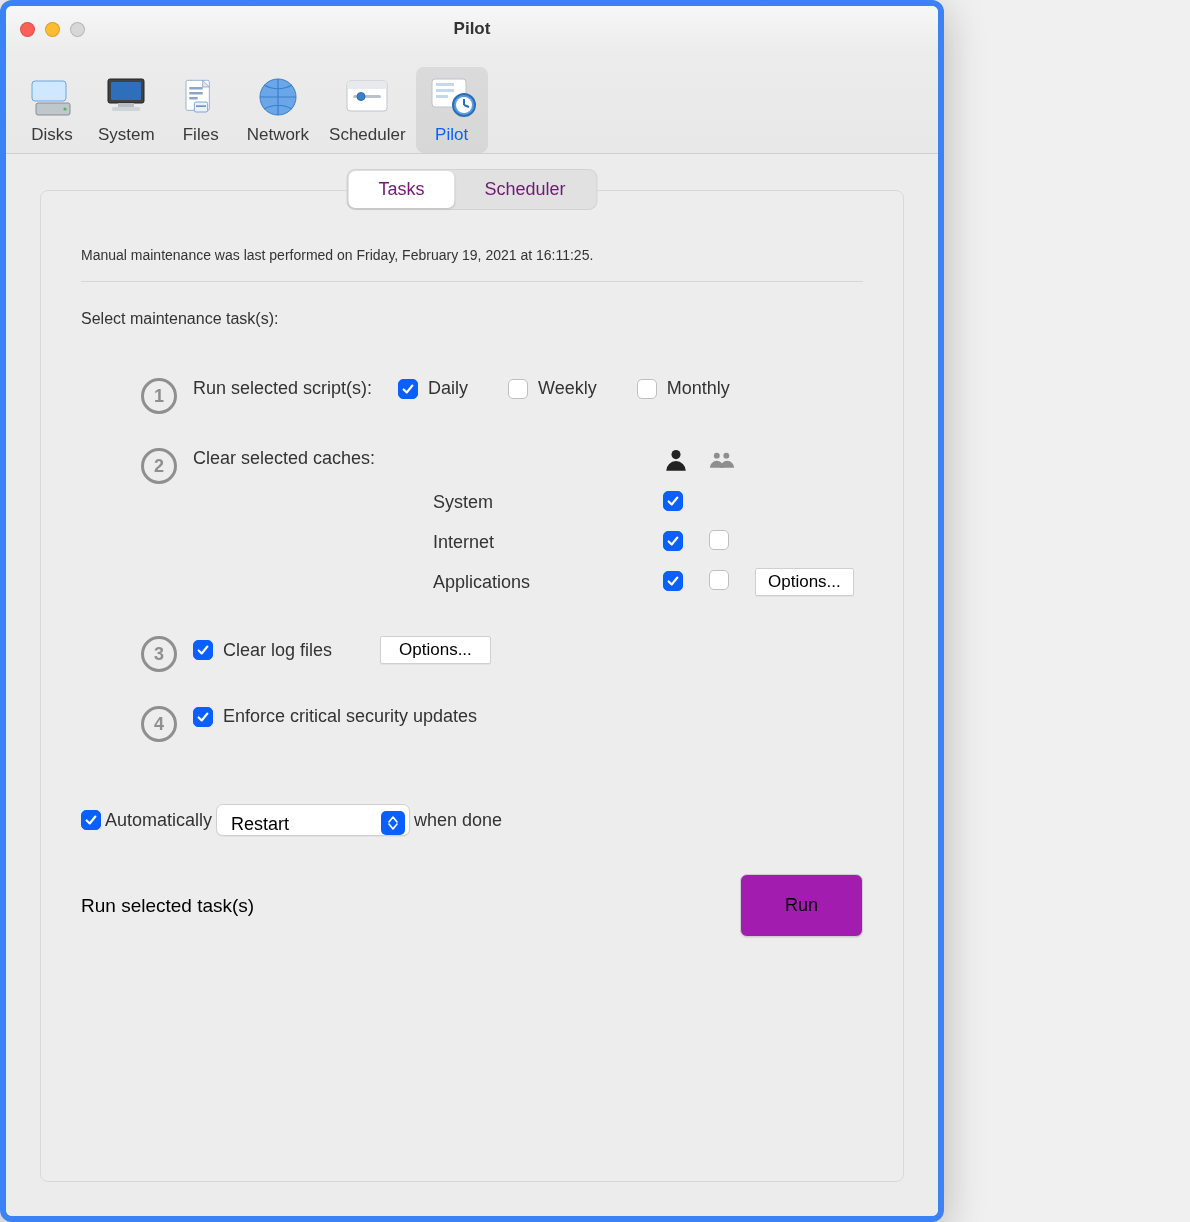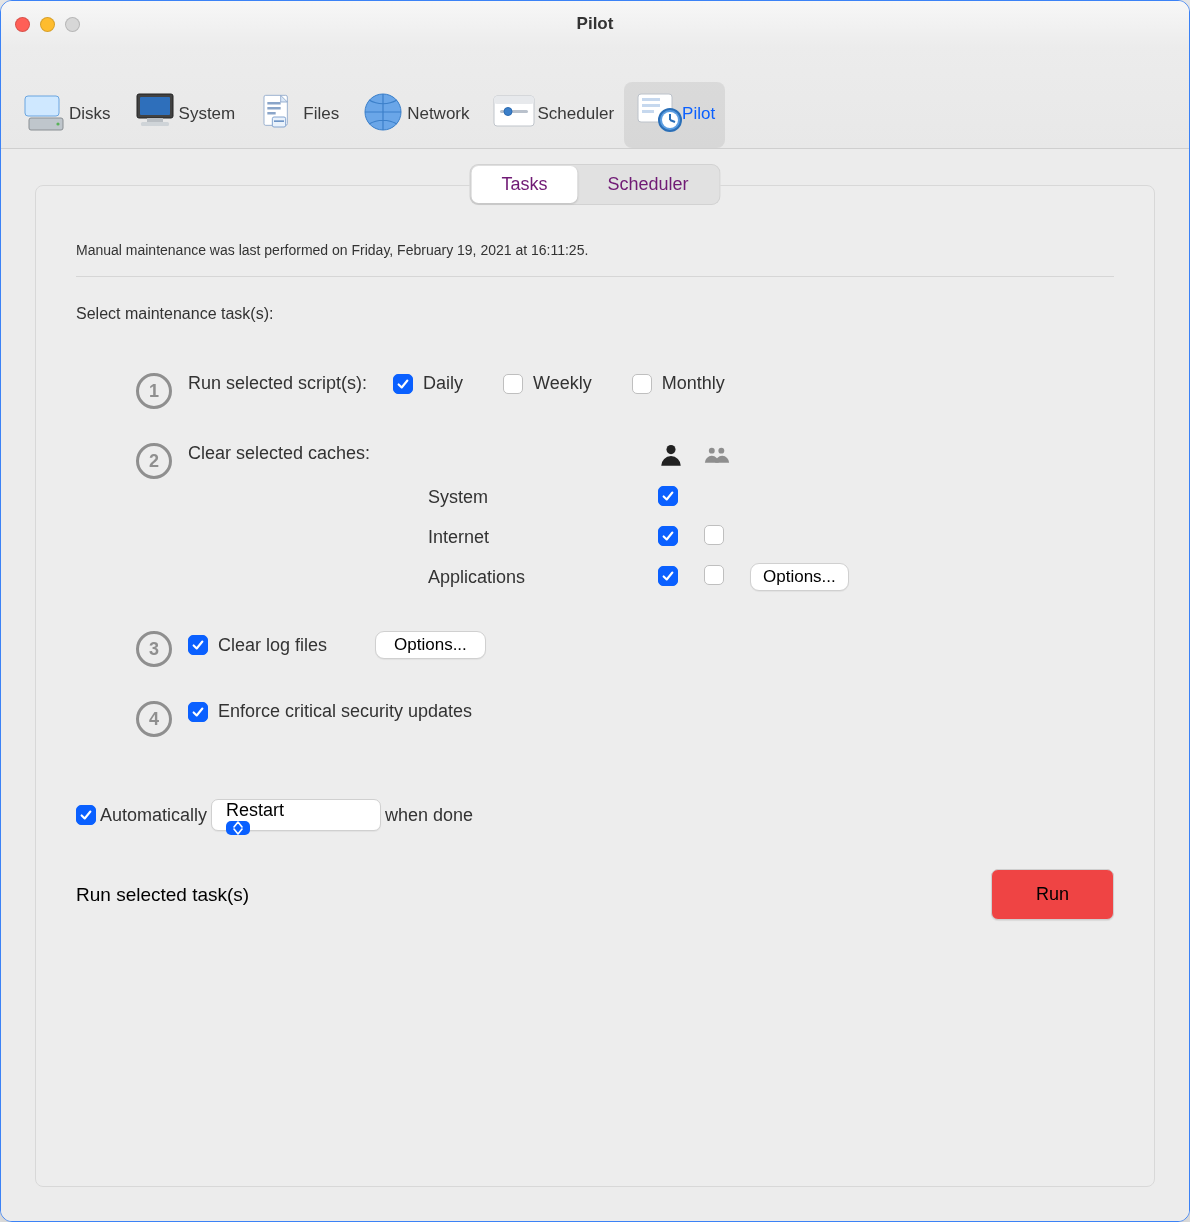--- a/index.html
+++ b/index.html
@@ -5,29 +5,29 @@
   * { box-sizing: border-box; }
   body {
     margin: 0;
     font-family: -apple-system, "Helvetica Neue", Helvetica, Arial, sans-serif;
     background: #f0f0f0;
     width: 1190px;
     height: 1222px;
     overflow: hidden;
   }
   .window {
-    width: 1190px;
+    width: 944px;
     height: 1222px;
     background: #ececec;
     border-radius: 12px;
     box-shadow: 0 10px 40px rgba(0,0,0,0.25);
     display: flex;
     flex-direction: column;
     overflow: hidden;
-    border: 1px solid #3b82f6;
+    border: 6px solid #3b82f6;
   }
 
   
   .titlebar {
     height: 46px;
     display: flex;
     align-items: center;
     padding: 0 14px;
     background: linear-gradient(#f7f7f7, #ececec);
     position: relative;
@@ -47,21 +47,21 @@
     display: flex;
     align-items: flex-end;
     padding: 6px 10px 0 10px;
     gap: 0;
     background: linear-gradient(#ececec, #e8e8e8);
     border-bottom: 1px solid #cfcfcf;
     height: 102px;
   }
   .tool {
     display: flex;
-    flex-direction: row;
+    flex-direction: column;
     align-items: center;
     justify-content: flex-end;
     padding: 6px 10px 8px 10px;
     border-radius: 8px;
     cursor: pointer;
     min-width: 72px;
   }
   .tool.selected {
     background: rgba(0,0,0,0.07);
   }
@@ -160,62 +160,61 @@
     align-items: center;
     height: 40px;
   }
   .cache-grid .hdr { color: #333; }
   .person-icon, .group-icon { width: 26px; height: 26px; }
 
   .mac-btn {
     font-size: 17px;
     background: #fff;
     border: 1px solid #d0d0d0;
-    border-radius: 9px;
+    border-radius: 2px;
     padding: 3px 18px;
     box-shadow: 0 1px 1px rgba(0,0,0,0.05);
     cursor: pointer;
   }
   .mac-btn.sm { padding: 3px 12px; }
 
   .select-box {
-    display: inline-flex; align-items: flex-start;
+    display: inline-flex; align-items: flex-end;
     background: #fff;
     border: 1px solid #d0d0d0;
     border-radius: 7px;
     height: 32px;
     padding: 0 4px 0 14px;
     font-size: 18px;
     box-shadow: 0 1px 1px rgba(0,0,0,0.05);
     cursor: pointer;
-    flex-direction: column;
   }
   .select-box .sel-text { min-width: 150px; }
   .select-arrows {
     width: 24px; height: 24px;
     background: #0a60ff;
     border-radius: 5px;
     display: flex; flex-direction: column; align-items: center; justify-content: center;
   }
   .select-arrows svg { display: block; }
 
   .footer-row {
     display: flex;
     align-items: center;
     justify-content: space-between;
     margin-top: 38px;
     gap: 48px;
   }
   .footer-label { font-size: 19px; }
   .run-btn {
     font-size: 18px;
-    background: #ef4444;
+    background: #a21caf;
     border: 1px solid #cfcfcf;
     border-radius: 7px;
-    padding: 14px 44px;
+    padding: 20px 44px;
     box-shadow: 0 1px 1px rgba(0,0,0,0.08);
     cursor: pointer;
   }
 
   .auto-row {
     margin-top: 62px;
     display: flex; align-items: center; gap: 4px;
     font-size: 18px;
   }
 </style>

